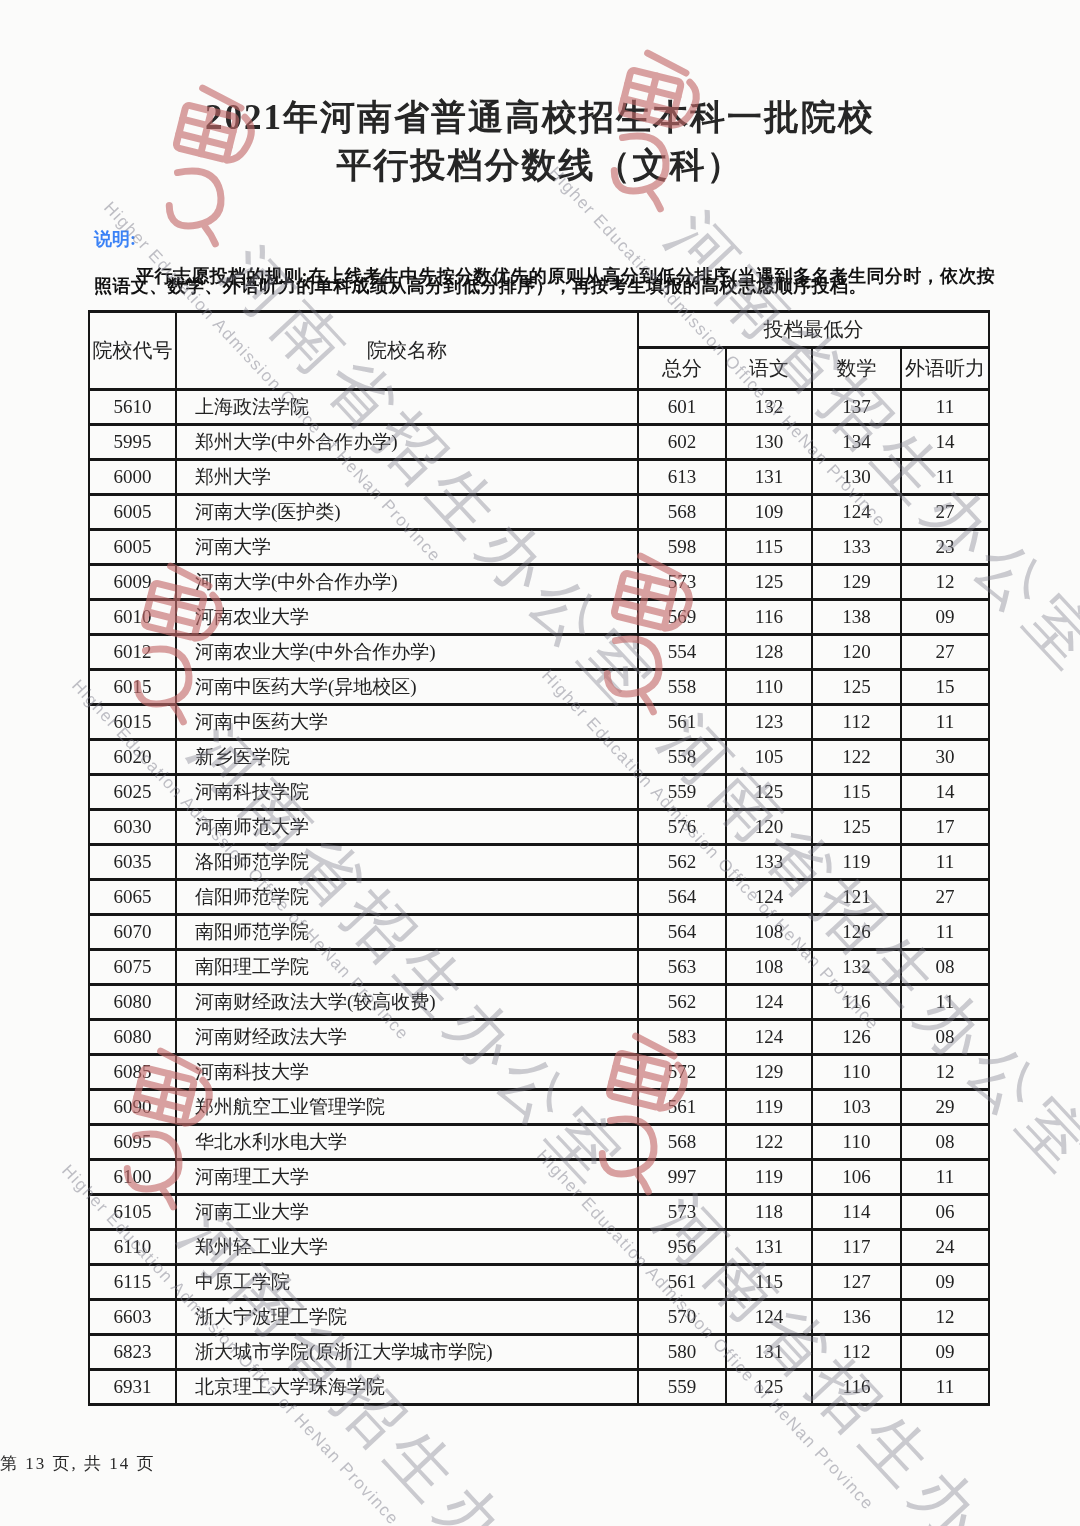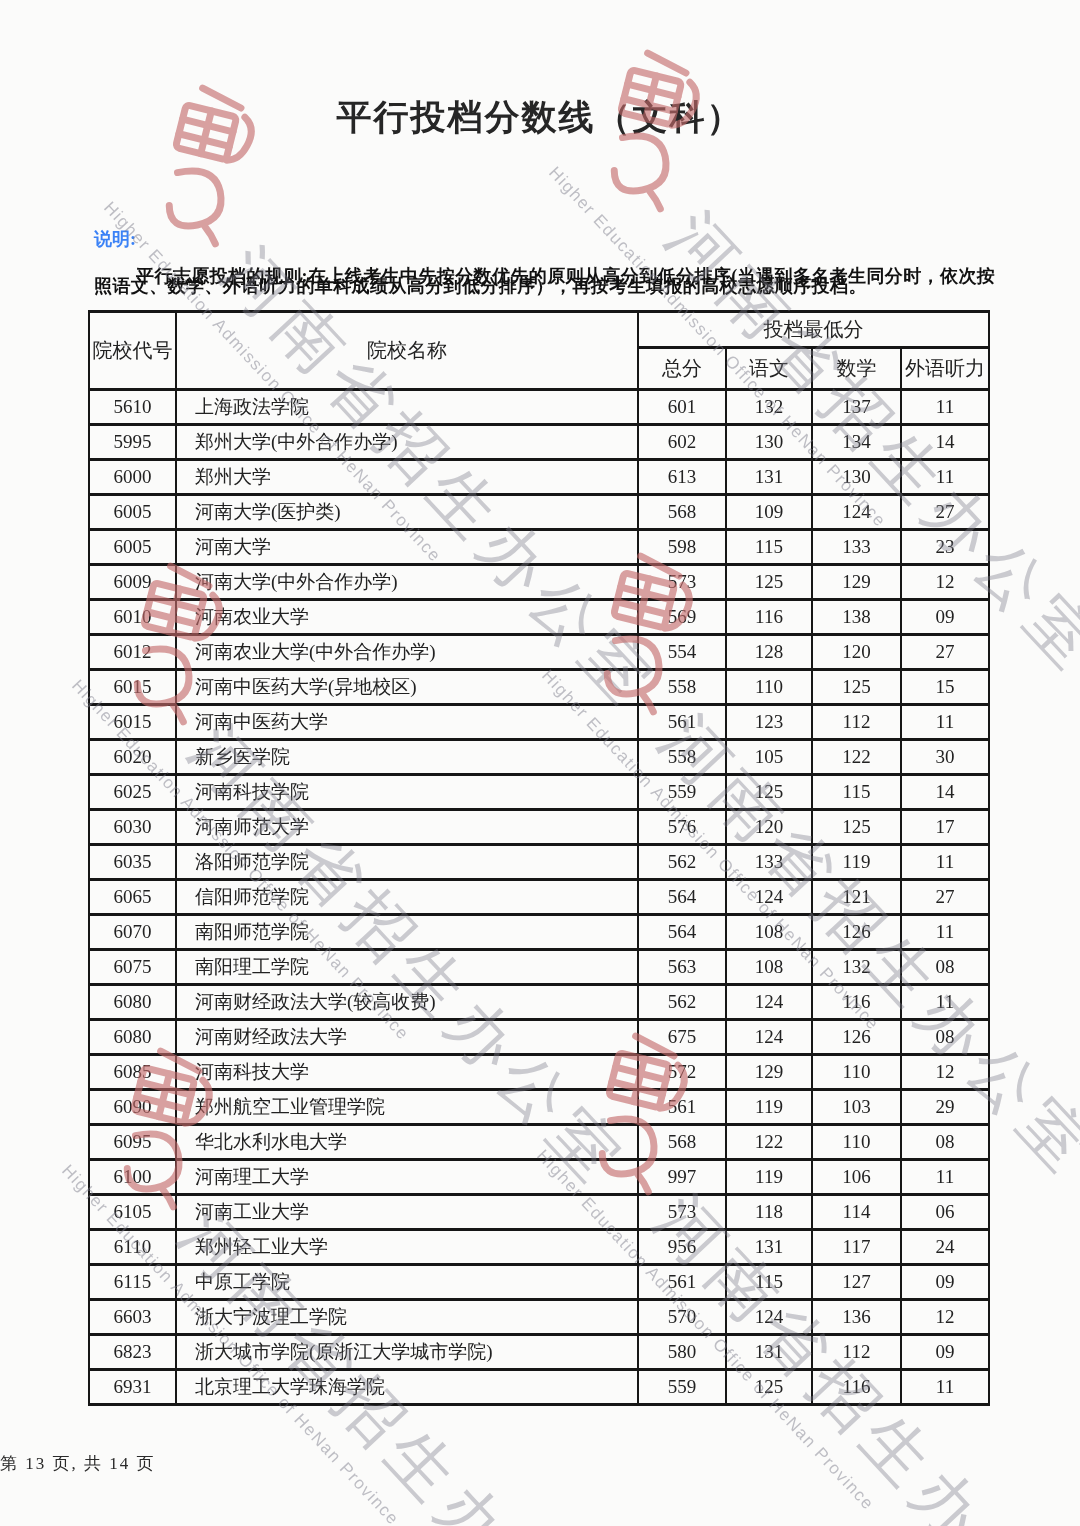--- a/index.html
+++ b/index.html
@@ -76,20 +76,21 @@
   .wm-d{left:588px;top:548px;}
   .wm-e{left:108px;top:1043px;}
   .wm-f{left:583px;top:1028px;}
 </style>
 </head>
 <body>
 
 <div class="content-layer">
 
   <div class="title">
+    <div>2021年河南省普通高校招生本科一批院校</div>
     <div>平行投档分数线（文科）</div>
   </div>
 
   <div class="note-label">说明:</div>
   <div class="note-line note-line-1">平行志愿投档的规则:在上线考生中先按分数优先的原则从高分到低分排序(当遇到多名考生同分时，依次按</div>
   <div class="note-line note-line-2">照语文、数学、外语听力的单科成绩从高分到低分排序），再按考生填报的高校志愿顺序投档。</div>
 
   <table class="score-table">
     <colgroup>
       <col style="width:87px">
@@ -253,21 +254,21 @@
           <td class="c-code">6080</td>
           <td class="c-name">河南财经政法大学(较高收费)</td>
           <td class="c-num">562</td>
           <td class="c-num">124</td>
           <td class="c-num">116</td>
           <td class="c-num">11</td>
         </tr>
         <tr>
           <td class="c-code">6080</td>
           <td class="c-name">河南财经政法大学</td>
-          <td class="c-num">675</td>
+          <td class="c-num">583</td>
           <td class="c-num">124</td>
           <td class="c-num">126</td>
           <td class="c-num">08</td>
         </tr>
         <tr>
           <td class="c-code">6085</td>
           <td class="c-name">河南科技大学</td>
           <td class="c-num">572</td>
           <td class="c-num">129</td>
           <td class="c-num">110</td>

